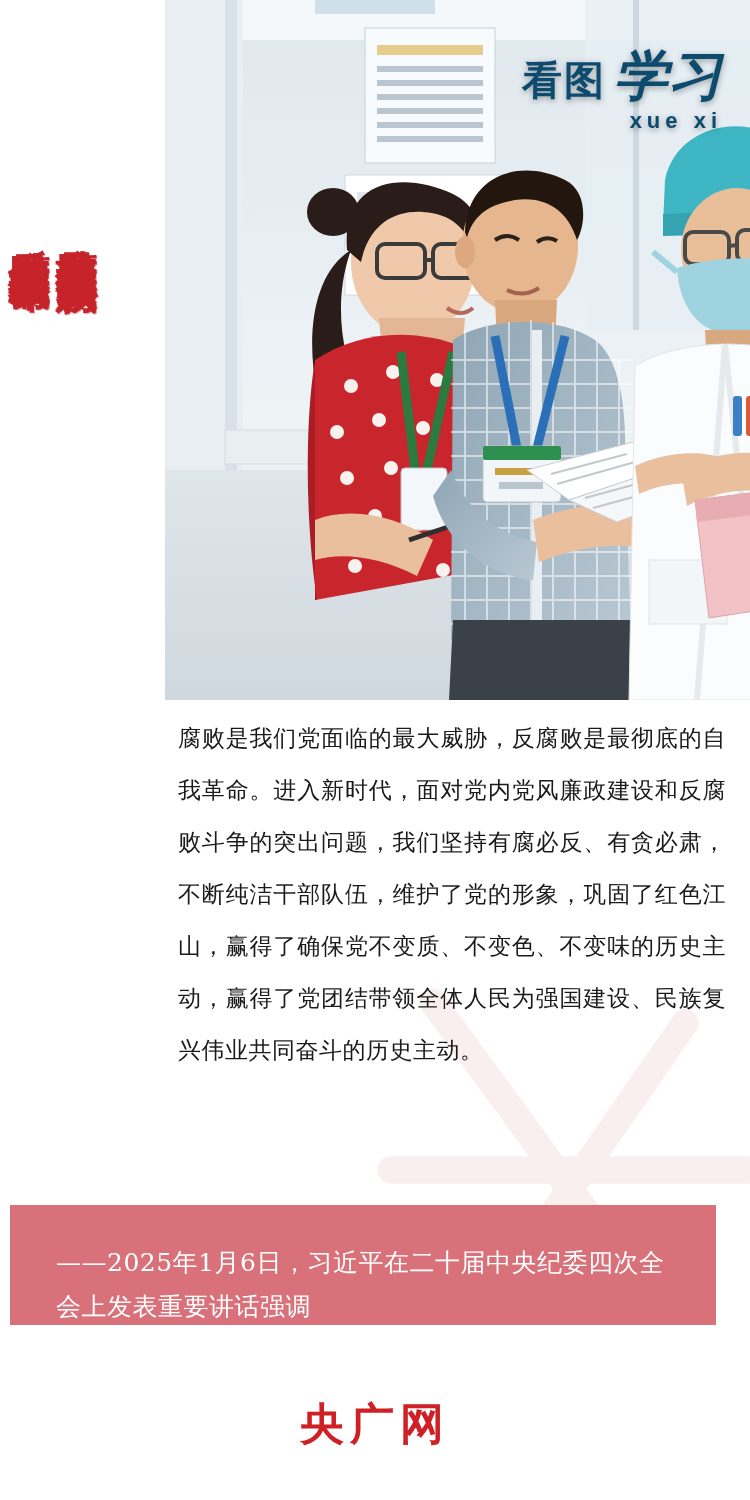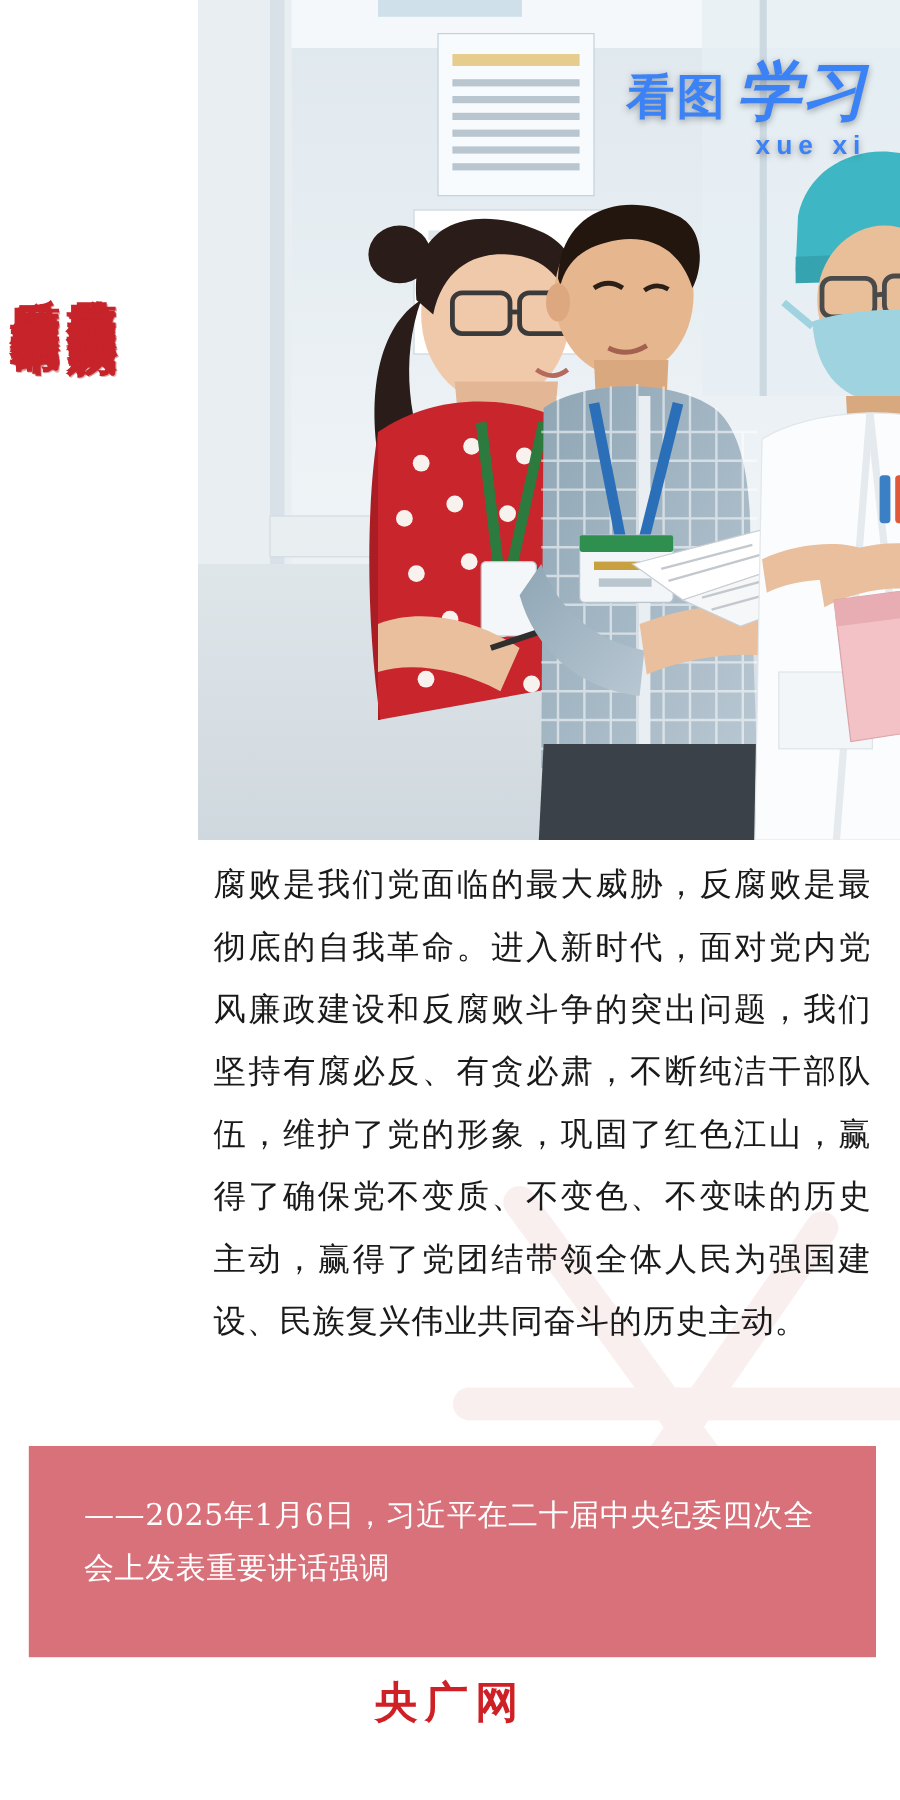--- a/index.html
+++ b/index.html
@@ -79,21 +79,21 @@
   }
   .photo svg { position:absolute; inset:0; width:100%; height:100%; }
 
   
   .brand {
     position: absolute;
     right: 28px;
     top: 48px;
     z-index: 8;
     text-align: right;
-    color: #3b82f6;
+    color: #0c4a6e;
     text-shadow: 0 2px 6px rgba(0,0,0,0.35);
   }
   .brand-line1 {
     font-family: "DejaVu Serif", serif;
     font-weight: bold;
     font-size: 40px;
     letter-spacing: 2px;
     line-height: 1;
     display: inline-block;
   }
@@ -113,35 +113,35 @@
     font-weight: bold;
   }
 
   
   .body-text {
     position: absolute;
     left: 178px;
     top: 712px;
     width: 548px;
     font-family: "DejaVu Serif", "Liberation Serif", serif;
-    font-size: 27px;
+    font-size: 23px;
     line-height: 52px;
     color: #1a1a1a;
     text-align: justify;
     letter-spacing: 0.5px;
     z-index: 6;
   }
 
   
   .source-box {
     position: absolute;
-    left: 24px;
+    left: 10px;
     top: 1205px;
     width: 706px;
-    height: 176px;
+    height: 120px;
     background: #d8717a;
     z-index: 6;
     box-sizing: border-box;
     padding: 36px 46px;
   }
   .source-text {
     font-family: "DejaVu Serif", "Liberation Serif", serif;
     color: #ffffff;
     font-size: 25px;
     line-height: 44px;
@@ -154,21 +154,21 @@
     left: 0;
     top: 1395px;
     width: 750px;
     text-align: center;
     z-index: 6;
   }
   .footer-logo {
     display: inline-block;
     font-family: "DejaVu Serif", serif;
     font-weight: bold;
-    font-size: 36px;
+    font-size: 44px;
     letter-spacing: 6px;
     color: #cf2026;
   }
 </style>
 </head>
 <body>
 
 <div class="poster">
 
   <div class="watermark">

